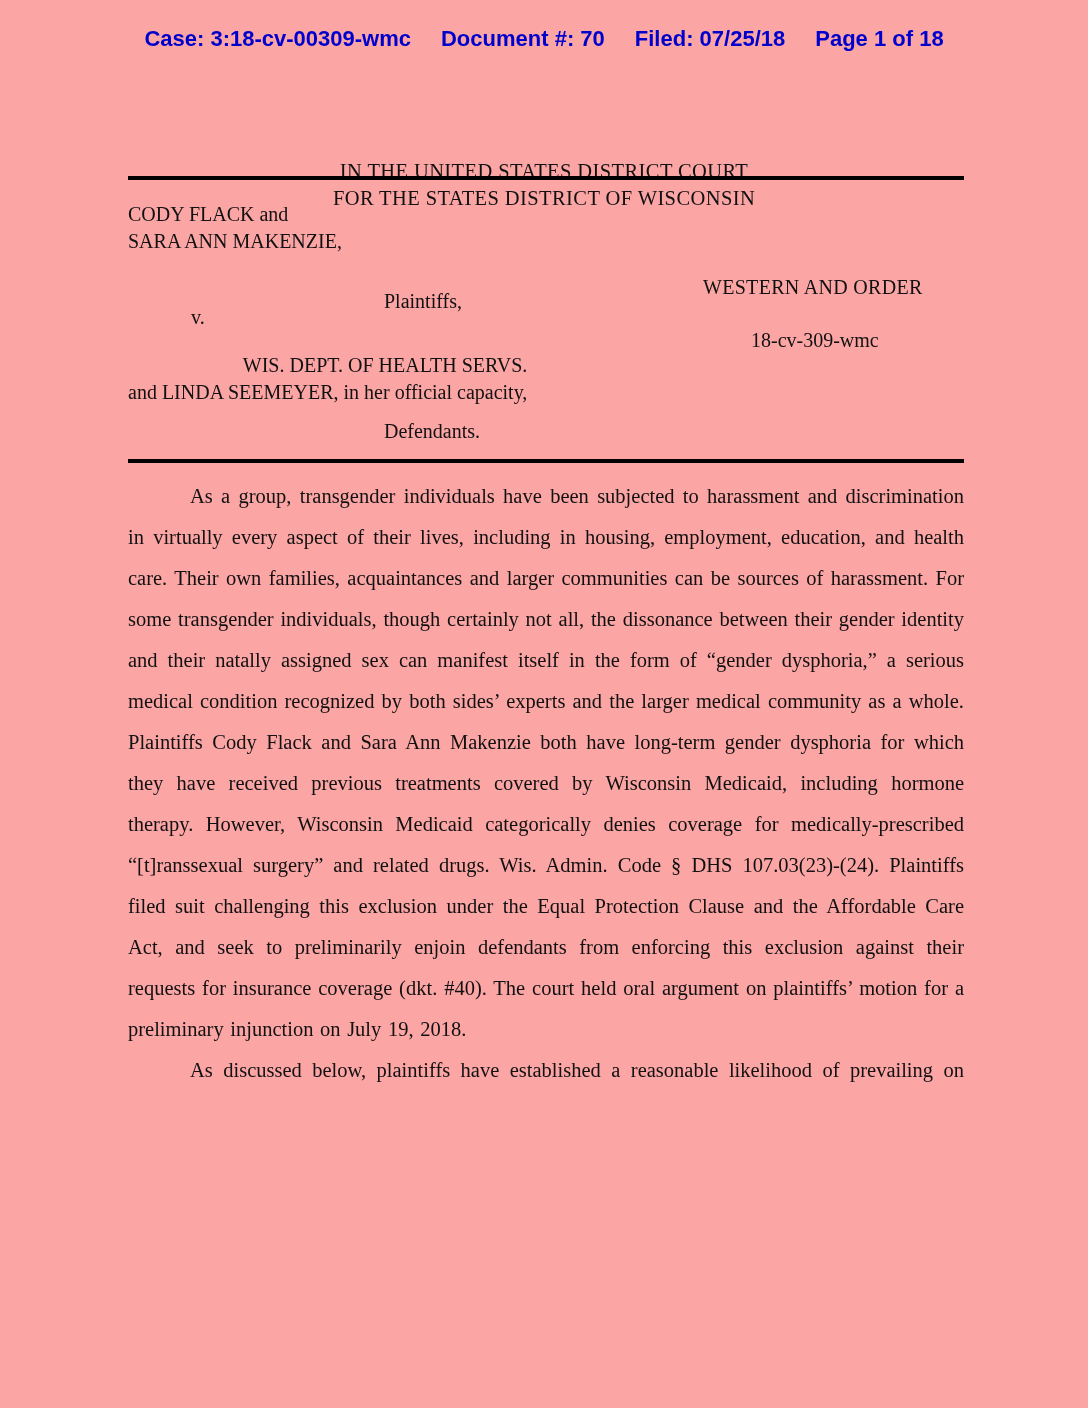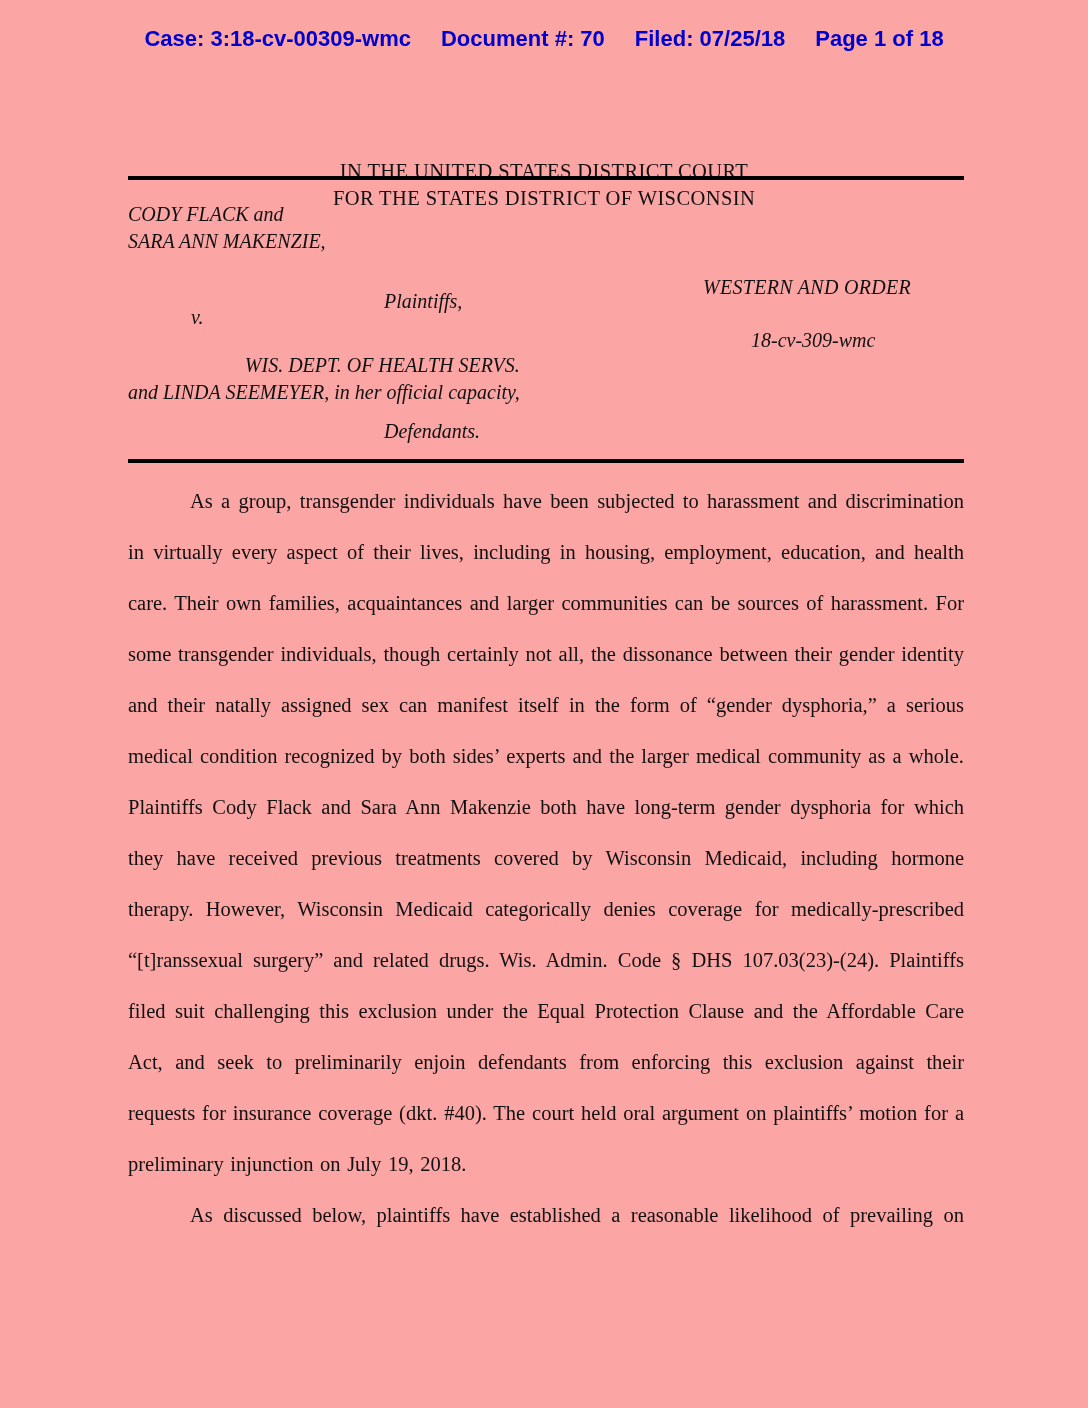--- a/index.html
+++ b/index.html
@@ -47,37 +47,37 @@
     left: 128px;
     width: 836px;
     height: 4px;
     background: #000000;
   }
   .rule-top { top: 176px; }
   .rule-bottom { top: 459px; }
 
   
   .caption { position: absolute; left: 0; top: 0; width: 100%; font-size: 20px; }
-  .cap-abs { position: absolute; white-space: nowrap; font-style: italic; }
+  .cap-abs { position: absolute; white-space: nowrap; }
   .plaintiff-names { top: 201px; left: 128px; line-height: 27px; }
   .plaintiffs-role { top: 276px; left: 384px; margin-top: 14px; }
   .opinion-title   { top: 276px; left: 703px; letter-spacing: 0.3px; }
   .versus          { top: 306px; left: 191px; }
   .case-number     { top: 329px; left: 751px; }
   .defendant-names { top: 352px; left: 128px; line-height: 27px; text-align: right; }
   .defendants-role { top: 420px; left: 384px; }
 
   
   .body-text {
     position: absolute;
     top: 476px;
     left: 128px;
     width: 836px;
     font-size: 20.5px;
-    line-height: 51px;
+    line-height: 41px;
     text-align: justify;
   }
   .body-text p {
     margin: 0;
     text-indent: 62px;
     word-spacing: 1.5px;
   }
   .body-text p.fill-last { text-align-last: justify; }
 </style>
 </head>

